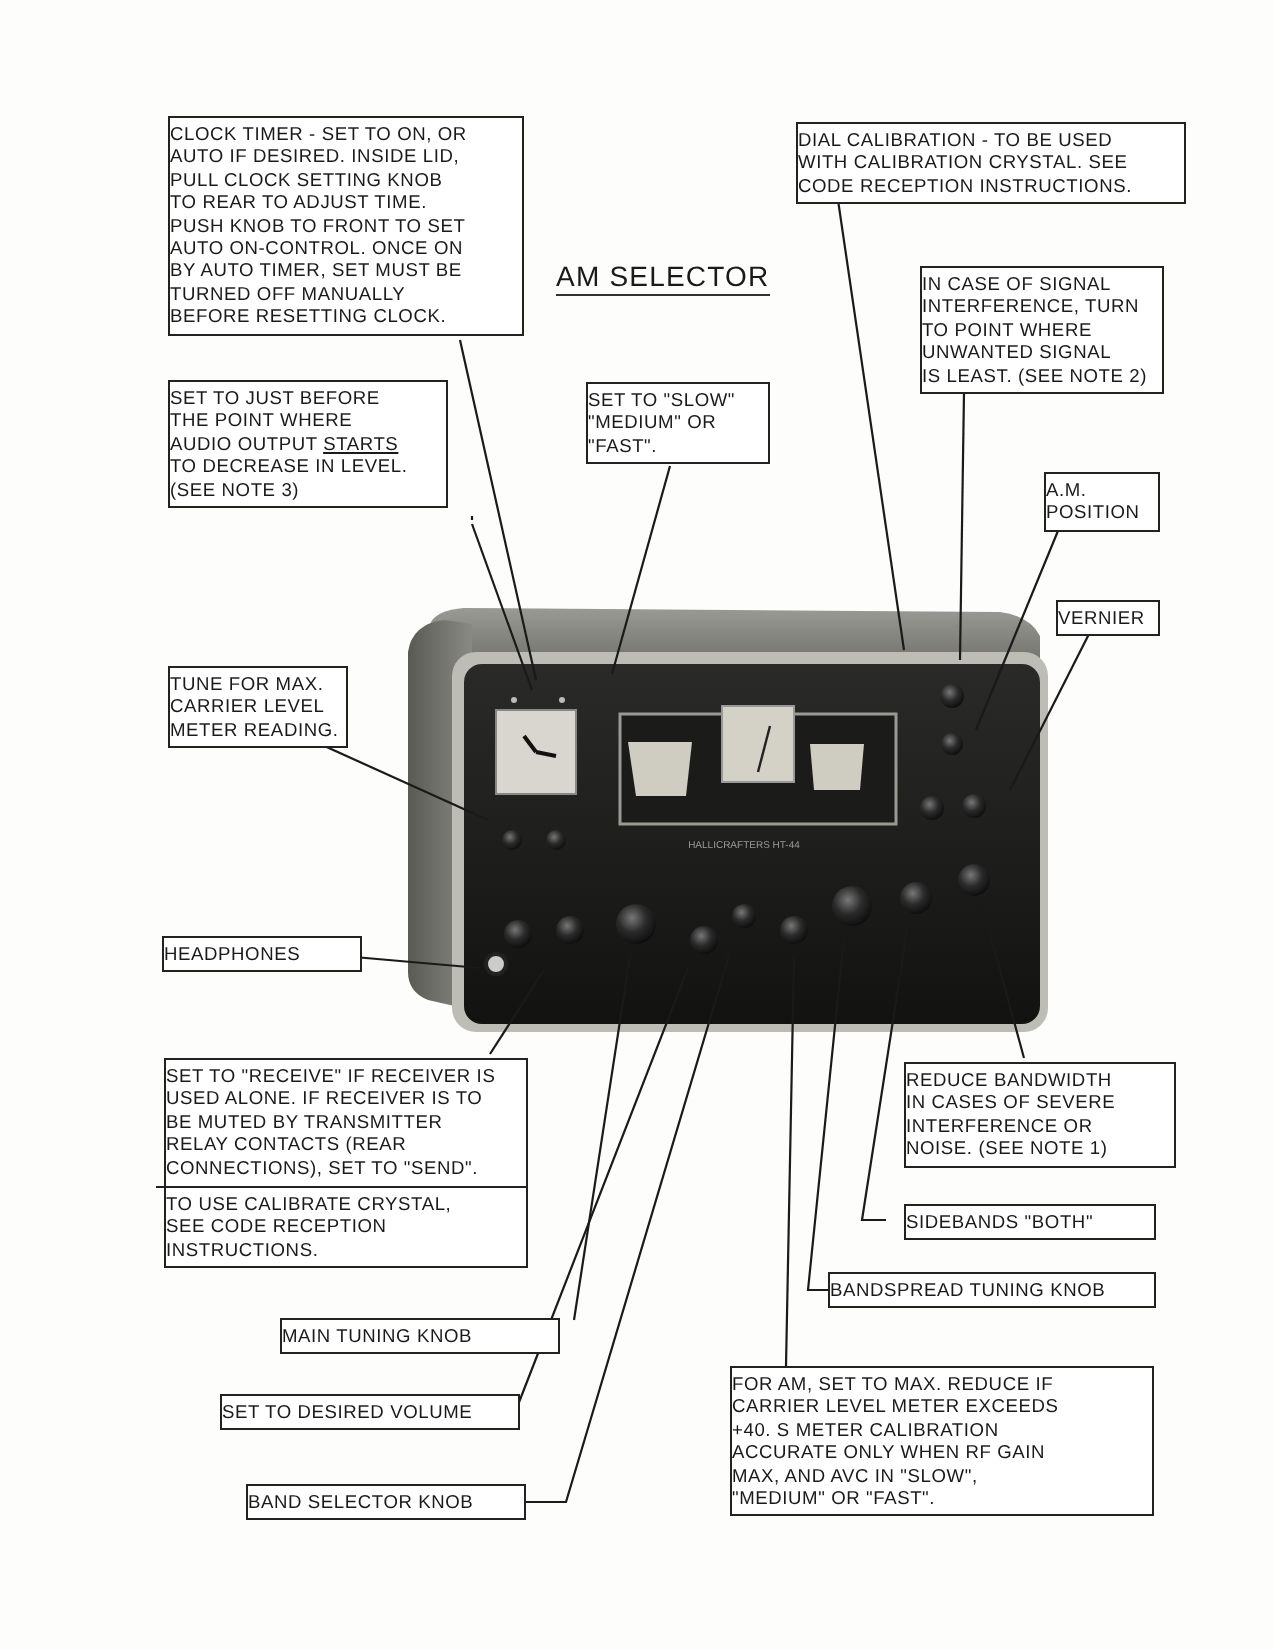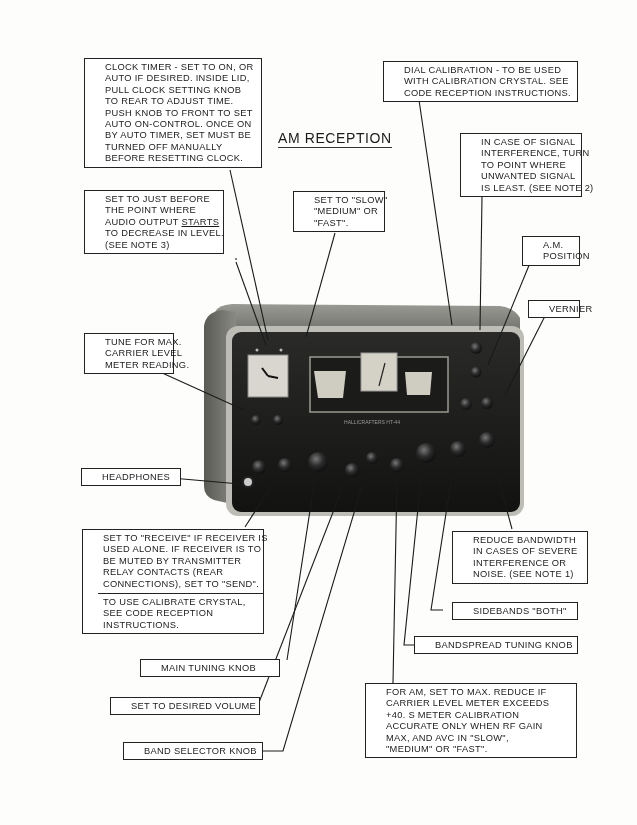--- a/index.html
+++ b/index.html
@@ -1,21 +1,21 @@
 <!DOCTYPE html>
 <html><head>
 <meta charset="utf-8">
 <style>
   html, body { margin: 0; padding: 0; background: #ffffff; }
   body { width: 637px; height: 825px; position: relative; overflow: hidden;
          font-family: "Liberation Sans", sans-serif; color: #1a1a1a; }
   .page { position: absolute; left: 0; top: 0; width: 637px; height: 825px; background: #fdfdfb; }
   .callout { position: absolute; border: 1.4px solid #222; background: #fff;
              font-size: 9.3px; line-height: 11.4px; letter-spacing: 0.3px;
-             padding: 3px 4px 2px 20px; box-sizing: border-box; text-transform: uppercase; }
+             padding: 3px 4px 2px 0; box-sizing: border-box; text-transform: uppercase; }
   .callout .line { display: block; white-space: nowrap; }
   .callout .sep { border-top: 1.4px solid #222; margin: 3px -4px 3px -5px; }
   .title { position: absolute; left: 278px; top: 130px; font-size: 14px; letter-spacing: 0.6px;
            border-bottom: 1.2px solid #333; padding-bottom: 1px; }
   svg.overlay { position: absolute; left: 0; top: 0; width: 637px; height: 825px; }
   .u { text-decoration: underline; text-align: center; }
 </style>
 </head>
 <body>
 
@@ -100,35 +100,35 @@
       <line x1="287" y1="660" x2="315" y2="478"></line>
       <line x1="258" y1="705" x2="344" y2="484"></line>
       <path d="M262 751 L283 751 L365 476"></path>
       <line x1="393" y1="683" x2="397" y2="478"></line>
       <path d="M415 645 L404 645 L422 469"></path>
       <path d="M443 610 L431 610 L454 462"></path>
       <line x1="512" y1="529" x2="491" y2="452"></line>
     </g>
   </svg>
 
-  <div class="title">AM RECEPTION</div>
+  <div class="title">AM SELECTOR</div>
 
   <div class="callout" style="left:84px; top:58px; width:178px;">
     <span class="line">CLOCK TIMER - SET TO ON, OR</span>
     <span class="line">AUTO IF DESIRED. INSIDE LID,</span>
     <span class="line">PULL CLOCK SETTING KNOB</span>
     <span class="line">TO REAR TO ADJUST TIME.</span>
     <span class="line">PUSH KNOB TO FRONT TO SET</span>
     <span class="line">AUTO ON-CONTROL. ONCE ON</span>
     <span class="line">BY AUTO TIMER, SET MUST BE</span>
     <span class="line">TURNED OFF MANUALLY</span>
     <span class="line">BEFORE RESETTING CLOCK.</span>
   </div>
 
-  <div class="callout" style="left:383px; top:61px; width:195px;">
+  <div class="callout" style="left:398px; top:61px; width:195px;">
     <span class="line">DIAL CALIBRATION - TO BE USED</span>
     <span class="line">WITH CALIBRATION CRYSTAL. SEE</span>
     <span class="line">CODE RECEPTION INSTRUCTIONS.</span>
   </div>
 
   <div class="callout" style="left:460px; top:133px; width:122px;">
     <span class="line">IN CASE OF SIGNAL</span>
     <span class="line">INTERFERENCE, TURN</span>
     <span class="line">TO POINT WHERE</span>
     <span class="line">UNWANTED SIGNAL</span>

